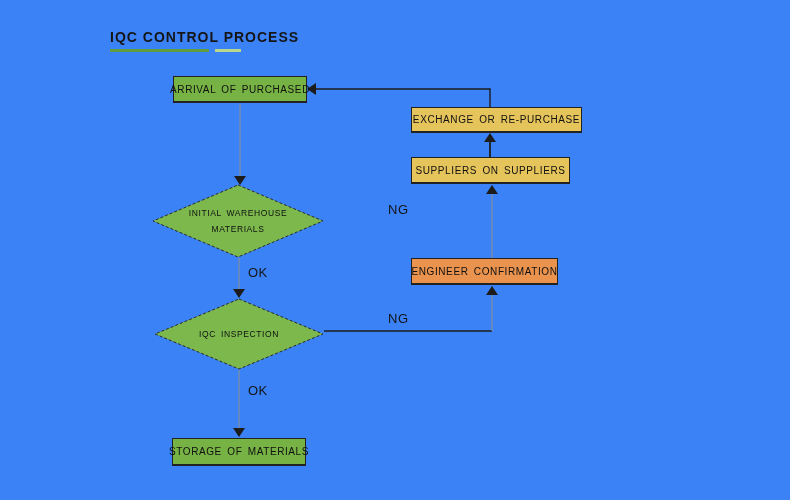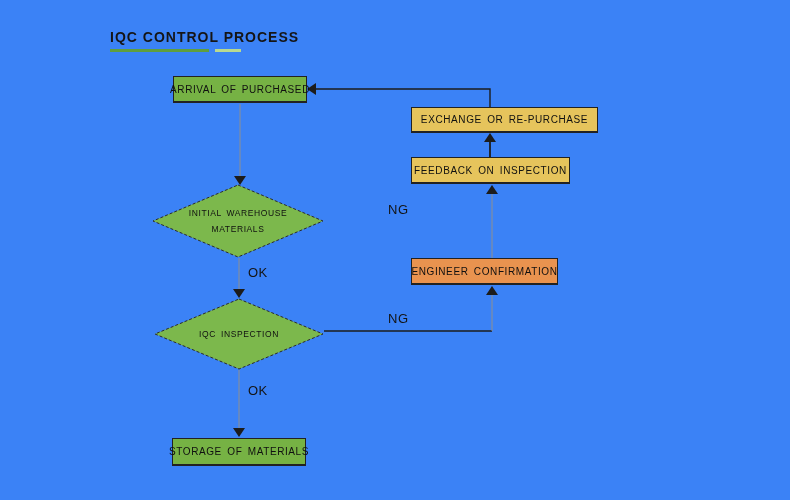--- a/index.html
+++ b/index.html
@@ -80,26 +80,26 @@
     <polygon class="arrowhead" points="484,142 496,142 490,133"></polygon>
 
     <polyline class="line-black" points="490,107 490,89 312,89"></polyline>
     <polygon class="arrowhead" points="316,83 316,95 307,89"></polygon>
   </svg>
 
   <div class="node green" style="left:173px;top:76px;width:134px;height:27px">
     <span>ARRIVAL OF PURCHASED</span>
   </div>
 
-  <div class="node yellow" style="left:411px;top:107px;width:187px;height:26px">
+  <div class="node yellow" style="left:411px;top:107px;width:171px;height:26px">
     <span>EXCHANGE OR RE-PURCHASE</span>
   </div>
 
   <div class="node yellow" style="left:411px;top:157px;width:159px;height:27px">
-    <span>FEEDBACK ON INSPECTION</span>
+    <span>SUPPLIERS ON SUPPLIERS</span>
   </div>
 
   <div class="node orange" style="left:411px;top:258px;width:147px;height:27px">
     <span>ENGINEER CONFIRMATION</span>
   </div>
 
   <div class="node green" style="left:172px;top:438px;width:134px;height:28px">
     <span>STORAGE OF MATERIALS</span>
   </div>
 

